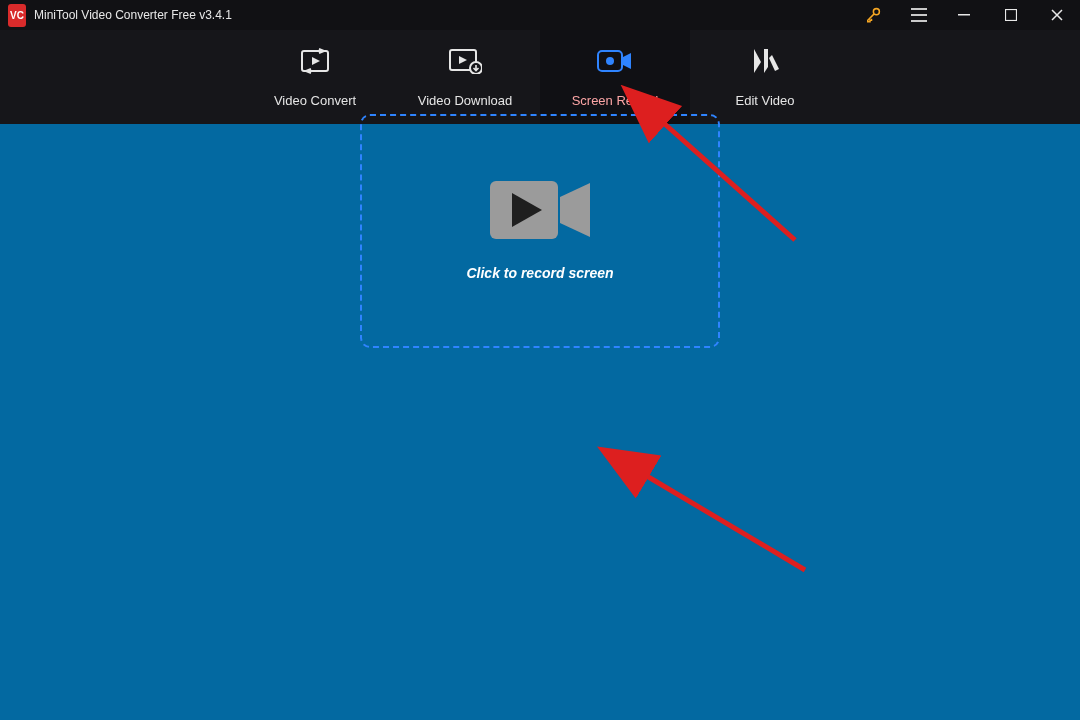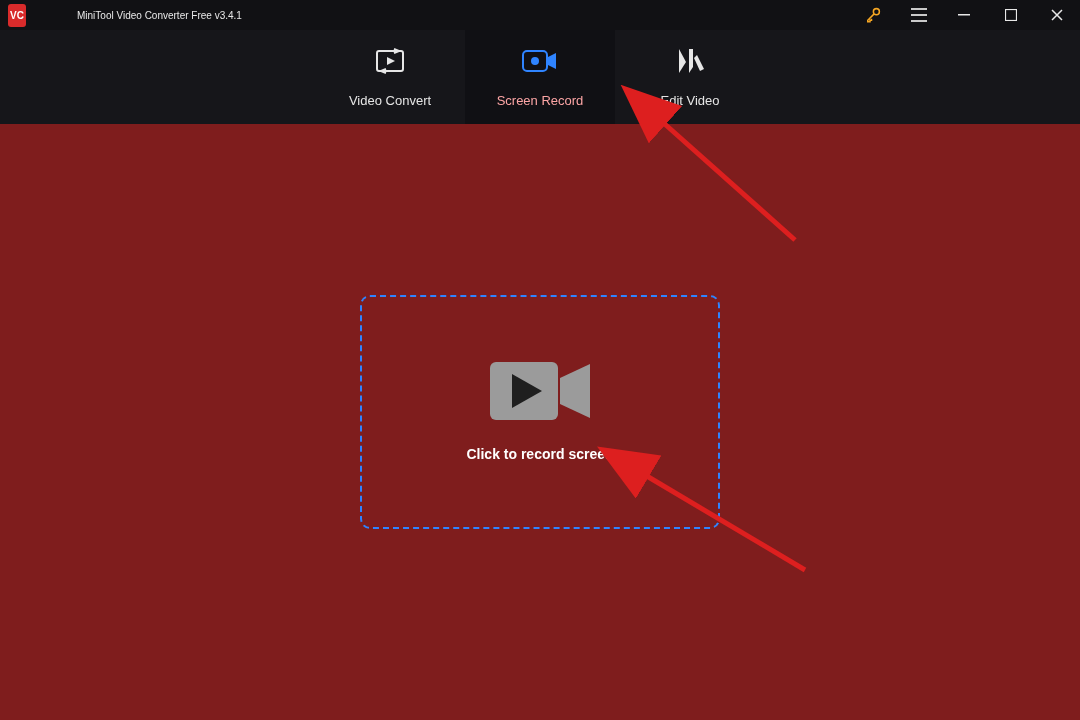--- a/index.html
+++ b/index.html
@@ -29,23 +29,22 @@
     border-radius: 3px;
     display: flex;
     align-items: center;
     justify-content: center;
     font-weight: bold;
     font-size: 10px;
     color: #fff;
     margin-right: 8px;
   }
   .app-title {
-    font-size: 10px;
+    font-size: 12px;
     color: #e8e8e8;
-    margin-left: 43px;
   }
   .win-controls {
     display: flex;
     margin-left: auto;
     height: 100%;
   }
   .win-btn {
     width: 46px;
     height: 100%;
     display: flex;
@@ -83,24 +82,24 @@
     align-items: center;
     justify-content: center;
   }
   .tab svg { display: block; }
 
   
   .main {
     position: absolute;
     top: 124px;
     left: 0; right: 0; bottom: 0;
-    background: #7f1d1d;
-    display: flex;
-    align-items: center;
-    justify-content: center;
+    background: #0369a1;
+    display: flex;
+    justify-content: center;
+    font-style: italic;
   }
 
   .drop-zone {
     width: 360px;
     height: 234px;
     border: 2px dashed #2f84ff;
     border-radius: 10px;
     display: flex;
     flex-direction: column;
     align-items: center;
@@ -169,20 +168,33 @@
       <svg width="34" height="26" viewBox="0 0 34 26" fill="none" stroke="#e6e6e6" stroke-width="2">
         <rect x="4" y="3" width="26" height="20" rx="2"></rect>
         <path d="M21 1 L26 3 L21 5" fill="none"></path>
         <path d="M13 25 L8 23 L13 21" fill="none"></path>
         <polygon points="14,9 14,17 22,13" fill="#e6e6e6" stroke="none"></polygon>
       </svg>
     </div>
     <span>Video Convert</span>
   </div>
 
+  <div class="tab">
+    <div class="icon-wrap">
+      <svg width="34" height="26" viewBox="0 0 34 26" fill="none" stroke="#e6e6e6" stroke-width="2">
+        <rect x="2" y="2" width="26" height="20" rx="2"></rect>
+        <polygon points="11,8 11,16 19,12" fill="#e6e6e6" stroke="none"></polygon>
+        <g transform="translate(24,16)">
+          <circle cx="4" cy="4" r="6" fill="#16161a" stroke="#e6e6e6"></circle>
+          <path d="M4 1 L4 6 M1.5 4 L4 6.5 L6.5 4" stroke="#e6e6e6" stroke-width="1.6" fill="none"></path>
+        </g>
+      </svg>
+    </div>
+    <span>Video Download</span>
+  </div>
 
   <div class="tab active">
     <div class="icon-wrap">
       <svg width="36" height="24" viewBox="0 0 36 24" fill="none">
         <rect x="1" y="2" width="24" height="20" rx="4" stroke="#2f84ff" stroke-width="2"></rect>
         <circle cx="13" cy="12" r="4" fill="#2f84ff"></circle>
         <path d="M26 8 L34 4 L34 20 L26 16 Z" fill="#2f84ff"></path>
       </svg>
     </div>
     <span>Screen Record</span>

